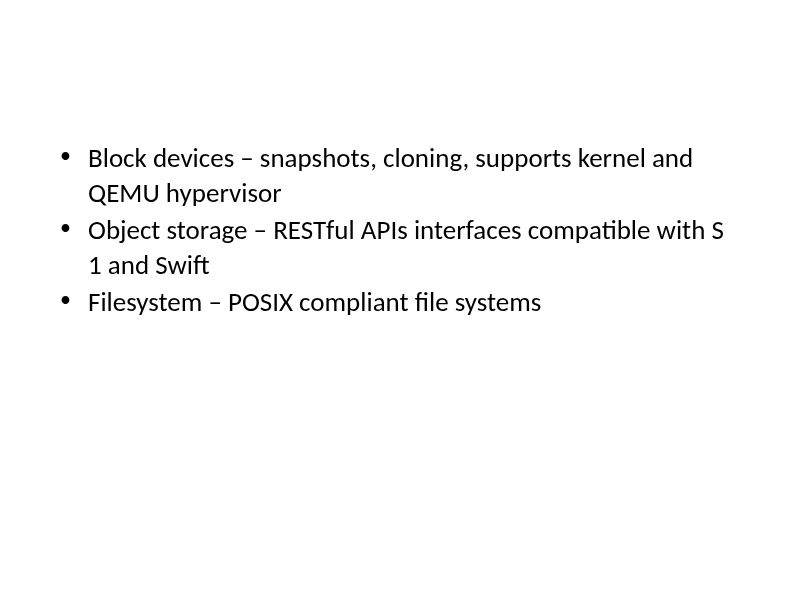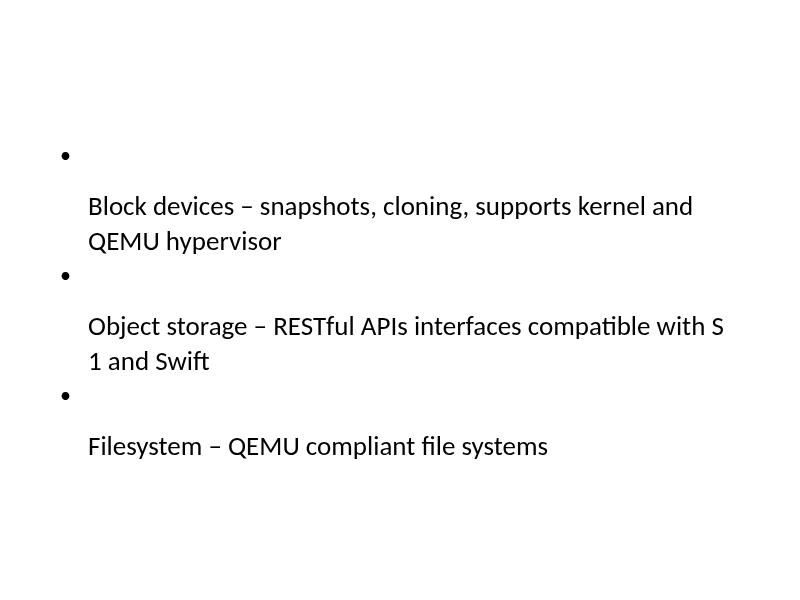--- a/index.html
+++ b/index.html
@@ -32,34 +32,33 @@
     }
     .bullet-marker {
       flex-shrink: 0;
       width: 28px;
       font-size: 22px;
       padding-top: 2px;
       text-align: left;
     }
     .bullet-text {
       flex: 1;
-      margin-top: 48px;
     }
   </style>
 </head>
 <body>
 
 <div class="slide">
   <ul class="bullet-list">
     <li class="bullet-item">
       <span class="bullet-marker">•</span>
       <span class="bullet-text">Block devices – snapshots, cloning, supports kernel and QEMU hypervisor</span>
     </li>
     <li class="bullet-item">
       <span class="bullet-marker">•</span>
       <span class="bullet-text">Object storage – RESTful APIs interfaces compatible with S 1 and Swift</span>
     </li>
     <li class="bullet-item">
       <span class="bullet-marker">•</span>
-      <span class="bullet-text">Filesystem – QEMU compliant file systems</span>
+      <span class="bullet-text">Filesystem – POSIX compliant file systems</span>
     </li>
   </ul>
 </div>
 
 </body></html>

